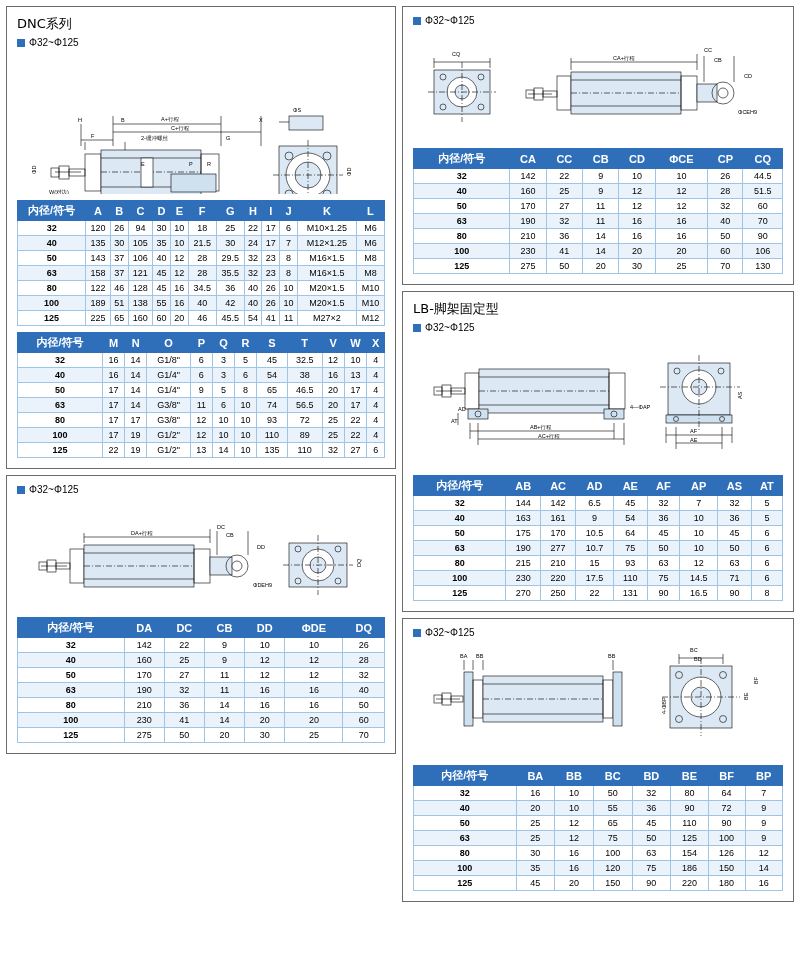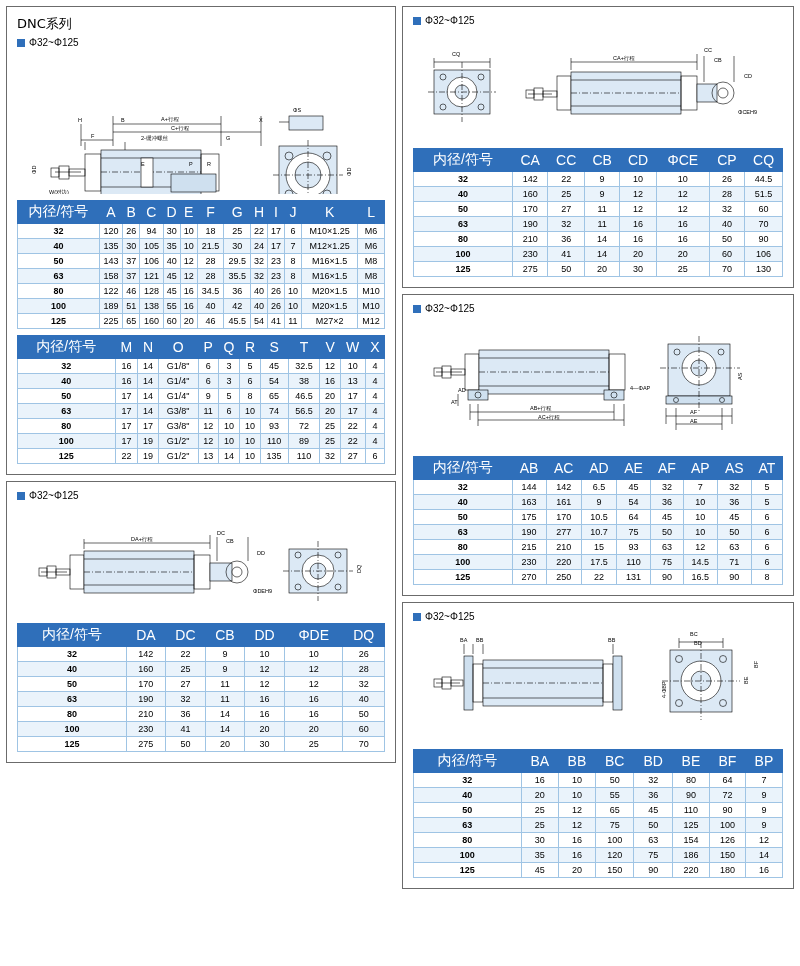--- a/index.html
+++ b/index.html
@@ -46,23 +46,23 @@
   table.dim th, table.dim td {
     border: 1px solid #9fc4e4;
     text-align: center;
     padding: 2px 1px;
     height: 15px;
     color:#000;
   }
   table.dim thead th {
     background: #2f6fba;
     color: #fff;
-    font-weight: normal;
+    font-weight: bold;
     border: 1px solid #2f6fba;
-    font-size: 14px;
+    font-size: 11px;
   }
   table.dim tbody tr:nth-child(even) td { background:#eaf3fb; }
   table.dim tbody tr:nth-child(odd) td { background:#ffffff; }
   table.dim tbody td:first-child { font-weight: bold; }
 
   
   .draw { width:100%; display:block; }
   .drawwrap { background:#fff; }
 
   svg text { font-family:"Liberation Sans", sans-serif; }
@@ -682,20 +682,21 @@
               <td>30</td>
               <td>25</td>
               <td>70</td>
               <td>130</td>
             </tr>
           </tbody>
       </table>
     </div>
 
     <div class="panel">
+      <h2 class="panel-title">LB-脚架固定型</h2>
       <div class="subtitle">
         <span class="bullet"></span>
         <span>Φ32~Φ125</span>
       </div>
 
       <div class="drawwrap">
         <svg class="draw" viewBox="0 0 360 130" width="360" height="130">
           <g stroke="#000" fill="none" stroke-width="0.6">
 
             <line x1="18" y1="52" x2="44" y2="52"></line>

